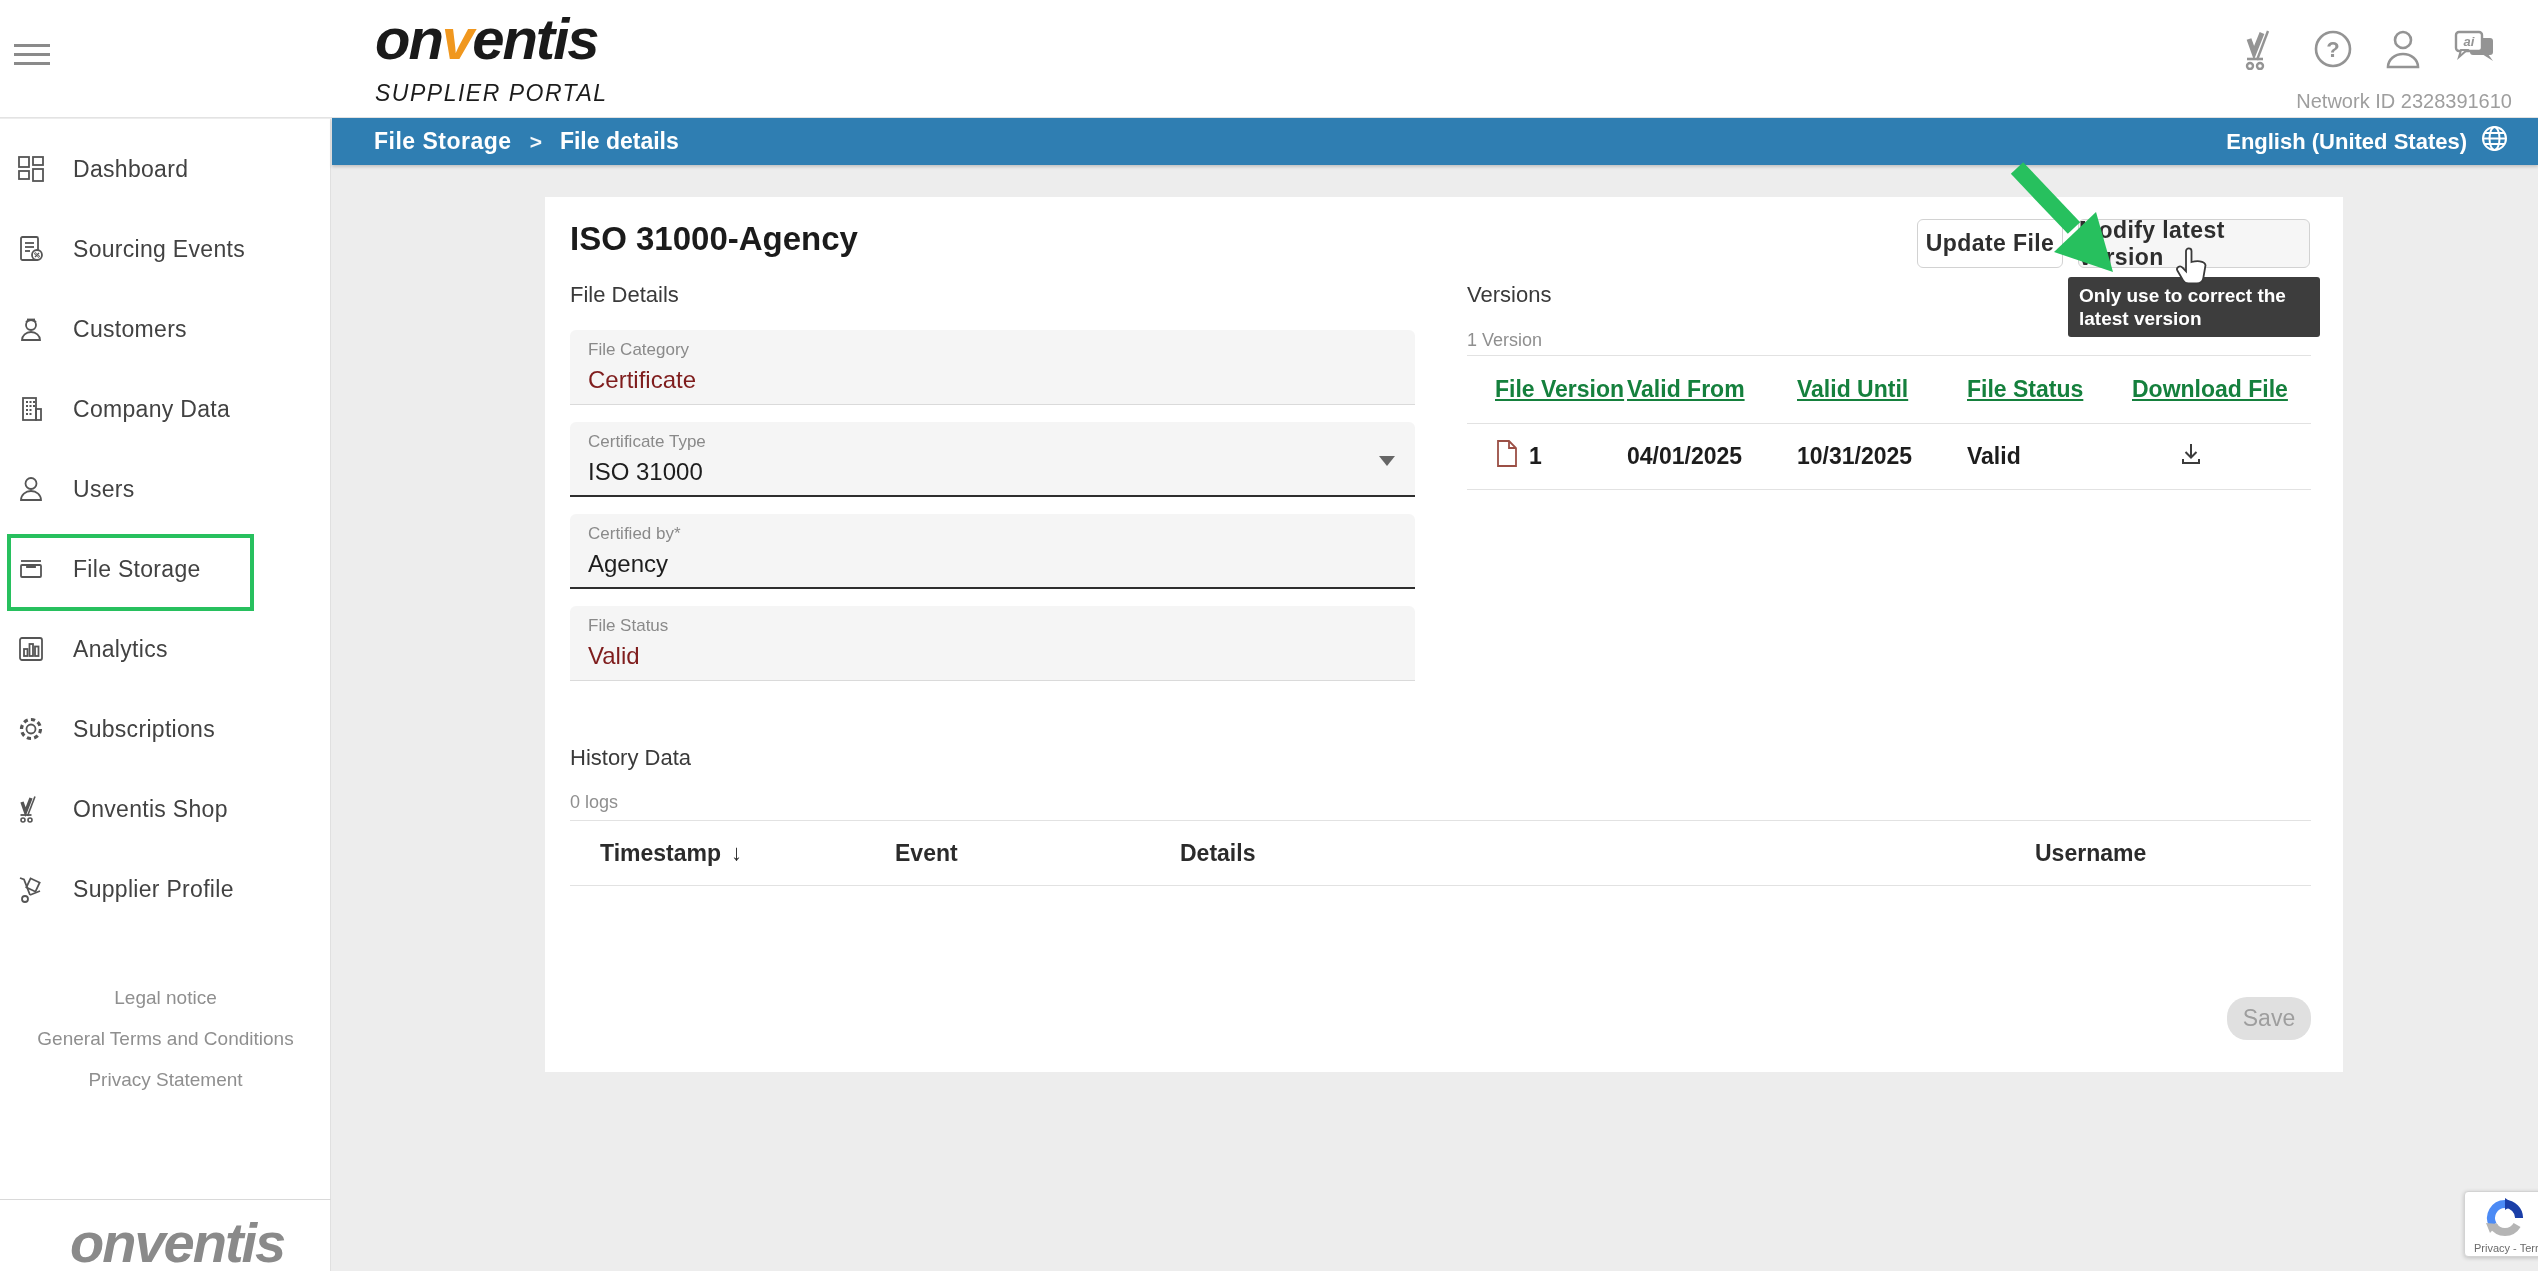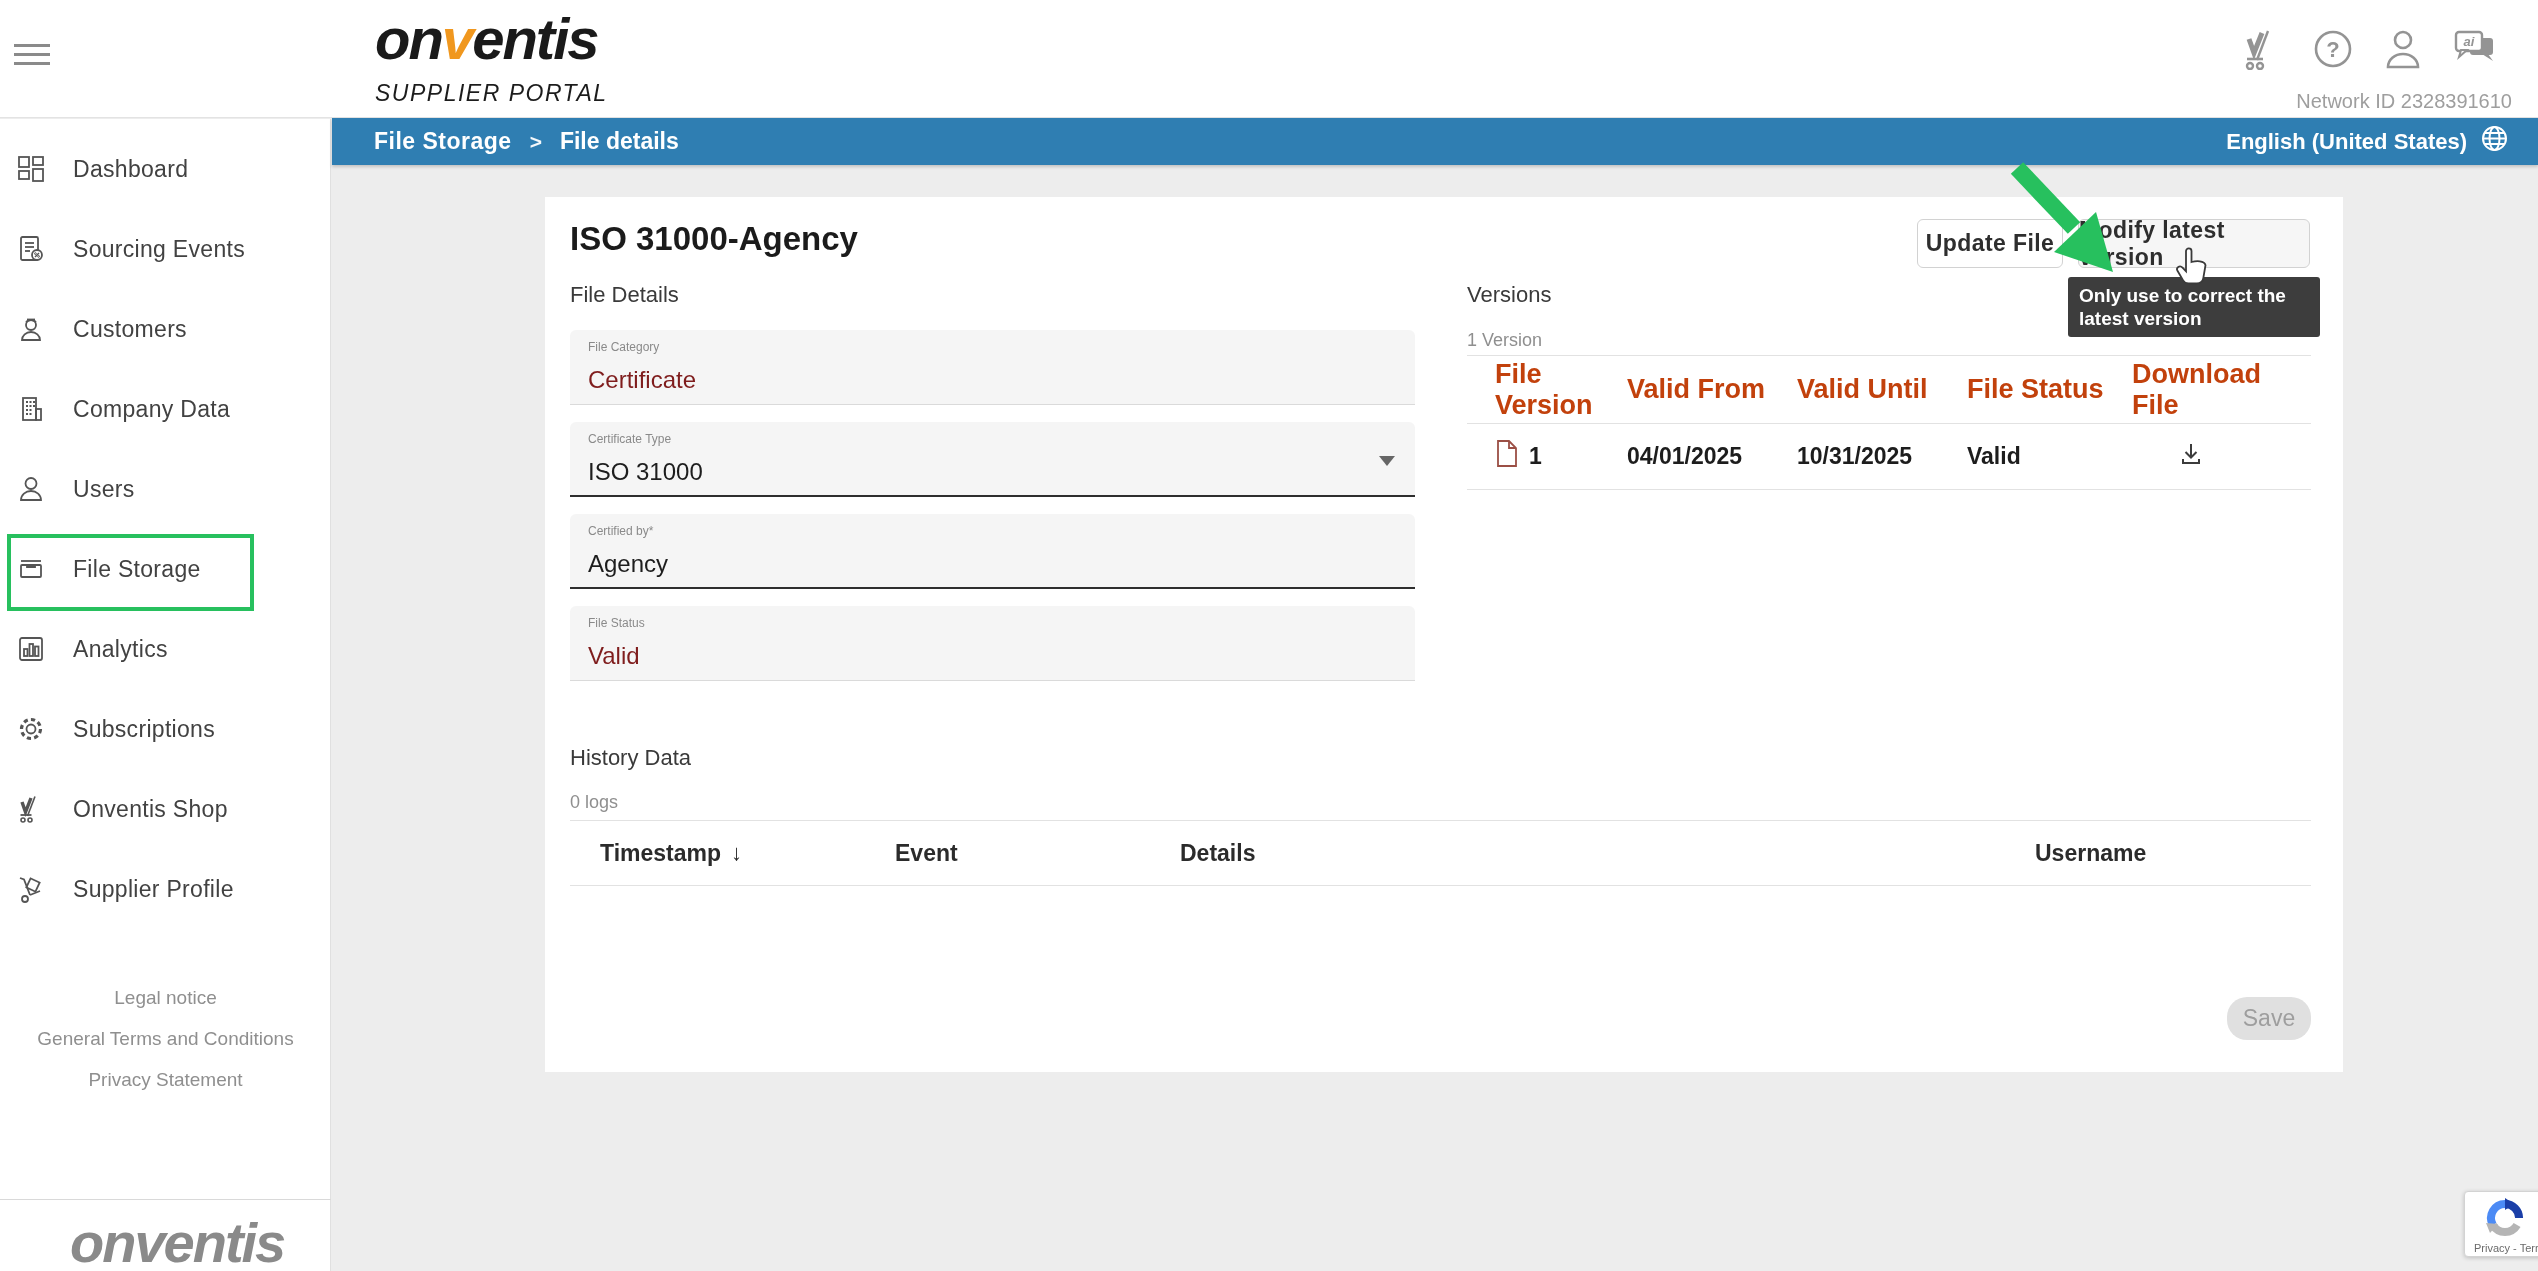--- a/index.html
+++ b/index.html
@@ -62,34 +62,34 @@
   .cursor-svg { position:absolute; left:2172px; top:246px; z-index:30; }
   .arrow-svg { position:absolute; left:2004px; top:160px; z-index:25; pointer-events:none; }
 
   .section-h { position:absolute; font-size:22px; color:#3a3a3a; z-index:2; }
   .count-txt { position:absolute; font-size:18px; color:#8f8f8f; z-index:2; }
 
   
   .fields { position:absolute; left:570px; top:330px; width:845px; z-index:2; }
   .field { position:relative; height:75px; background:#f5f5f5; border-radius:6px 6px 0 0;
            margin-bottom:17px; }
-  .field .flabel { position:absolute; left:18px; top:10px; font-size:12px; color:#8a8a8a; }
+  .field .flabel { position:absolute; left:18px; top:10px; font-size:17px; color:#8a8a8a; }
   .field .fvalue { position:absolute; left:18px; top:36px; font-size:24px; }
   .field.disabled { border-bottom:1px solid #dadada; }
   .field.disabled .fvalue { color:#7f1d1d; }
   .field.enabled { border-bottom:2px solid #2e2e2e; }
   .field.enabled .fvalue { color:#1d1d1d; }
   .caret { position:absolute; right:20px; top:34px; width:0; height:0;
            border-left:8px solid transparent; border-right:8px solid transparent;
            border-top:10px solid #666; cursor:pointer; }
 
   
   .vtable { position:absolute; left:1467px; top:355px; width:844px; border-top:1px solid #e2e2e2; z-index:2; }
   .vrow { display:flex; align-items:center; border-bottom:1px solid #e2e2e2; }
-  .vhead { height:68px; font-size:27px; font-weight:700; color:#c2410c; }
+  .vhead { height:68px; font-size:23px; font-weight:700; color:#15803d;text-decoration:underline; }
   .vbody { height:66px; font-size:23px; color:#1d1d1d; }
   .vc1 { width:160px; padding-left:28px; display:flex; align-items:center; gap:10px; }
   .vc2 { width:170px; } .vc3 { width:170px; } .vc4 { width:165px; }
   .vc5 { width:179px; padding-left:45px; }
   .vhead .vc5 { padding-left:0; }
   .bold { font-weight:700; }
 
   
   .htable { position:absolute; left:570px; top:820px; width:1741px; border-top:1px solid #e2e2e2; z-index:2; }
   .hrow { display:flex; align-items:center; border-bottom:1px solid #e2e2e2; }

